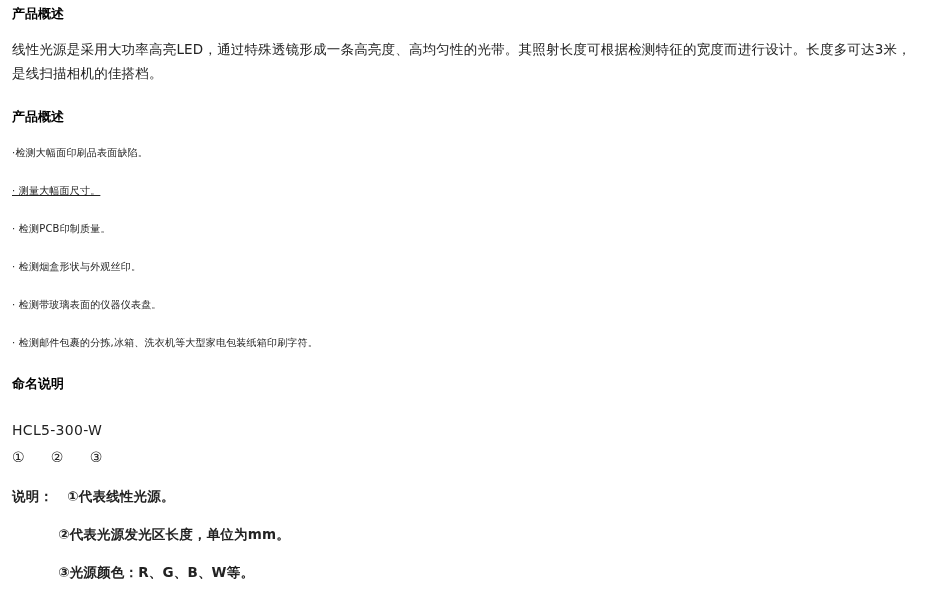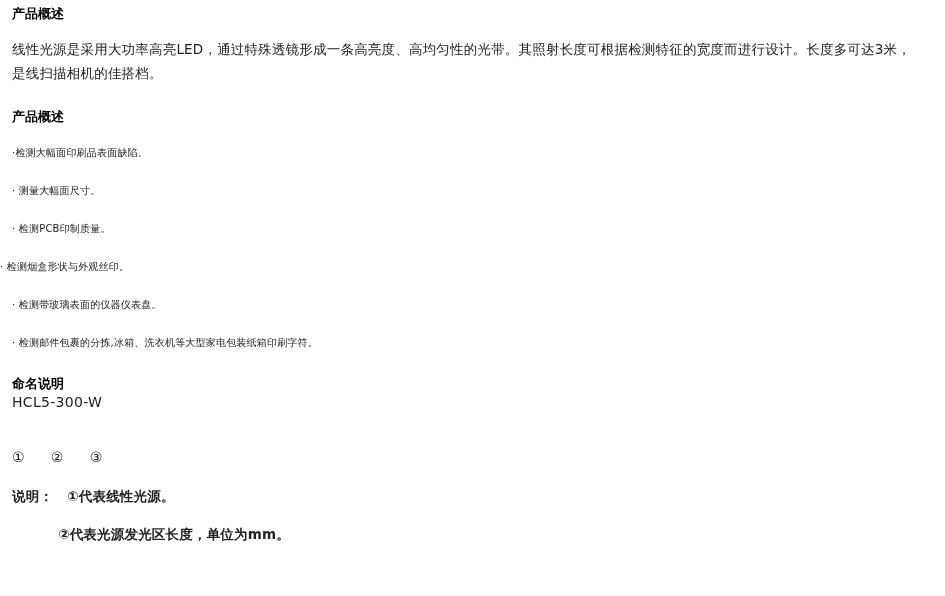--- a/index.html
+++ b/index.html
@@ -63,27 +63,27 @@
     margin: 0;
     letter-spacing: 0.2px;
     font-weight: bold;
   }
 
   
   .p-overview-title { position: absolute; left: 12px; top: 4px; }
   .p-overview-body  { position: absolute; left: 12px; top: 38px; width: 900px; }
   .p-scope-title    { position: absolute; left: 12px; top: 107px; }
   .p-b1 { position: absolute; left: 12px; top: 145px; }
-  .p-b2 { position: absolute; left: 12px; top: 183px; }
+  .p-b2 { position: absolute; left: 12px; top: 183px; text-decoration: underline; }
   .p-b3 { position: absolute; left: 12px; top: 221px; }
-  .p-b4 { position: absolute; left: 0; top: 259px; }
+  .p-b4 { position: absolute; left: 12px; top: 259px; }
   .p-b5 { position: absolute; left: 12px; top: 297px; }
   .p-b6 { position: absolute; left: 12px; top: 335px; }
   .p-naming-title { position: absolute; left: 12px; top: 374px; }
-  .p-model { position: absolute; left: 12px; top: 394px; }
+  .p-model { position: absolute; left: 12px; top: 422px; }
   .p-circles { position: absolute; left: 12px; top: 449px; font-style: italic; }
   .p-circles .c1 { margin-right: 26px; }
   .p-circles .c2 { margin-right: 26px; }
   .p-note1 { position: absolute; left: 12px; top: 488px; }
   .p-note1 .lbl { margin-right: 14px; }
   .p-note2 { position: absolute; left: 58px; top: 526px; }
   .p-note3 { position: absolute; left: 58px; top: 564px; }
 </style>
 </head>
 <body>
@@ -109,14 +109,15 @@
 
   <p class="circled p-circles">
     <span class="c1">①</span><span class="c2">②</span><span class="c3">③</span>
   </p>
 
   <p class="note-line p-note1">
     <span class="lbl">说明：</span><span>①代表线性光源。</span>
   </p>
 
   <p class="note-line p-note2">②代表光源发光区长度，单位为mm。</p>
+  <p class="note-line p-note3">③光源颜色：R、G、B、W等。</p>
 
 </div>
 
 </body></html>

